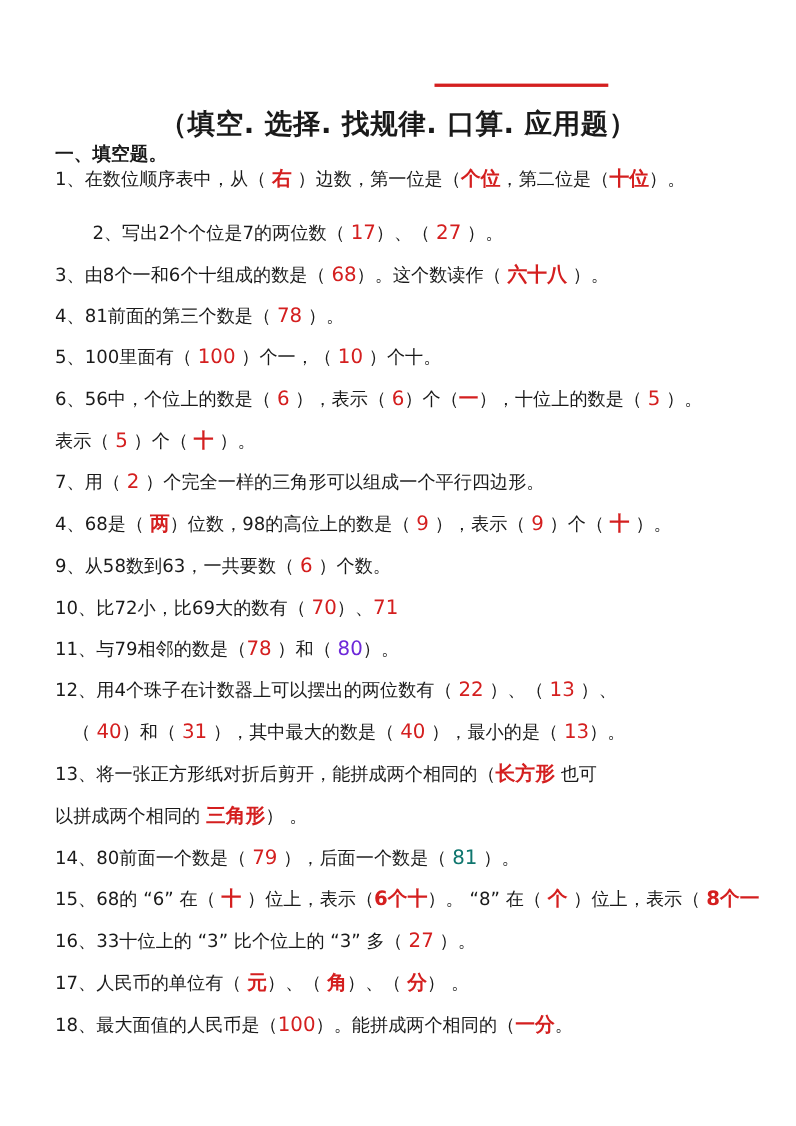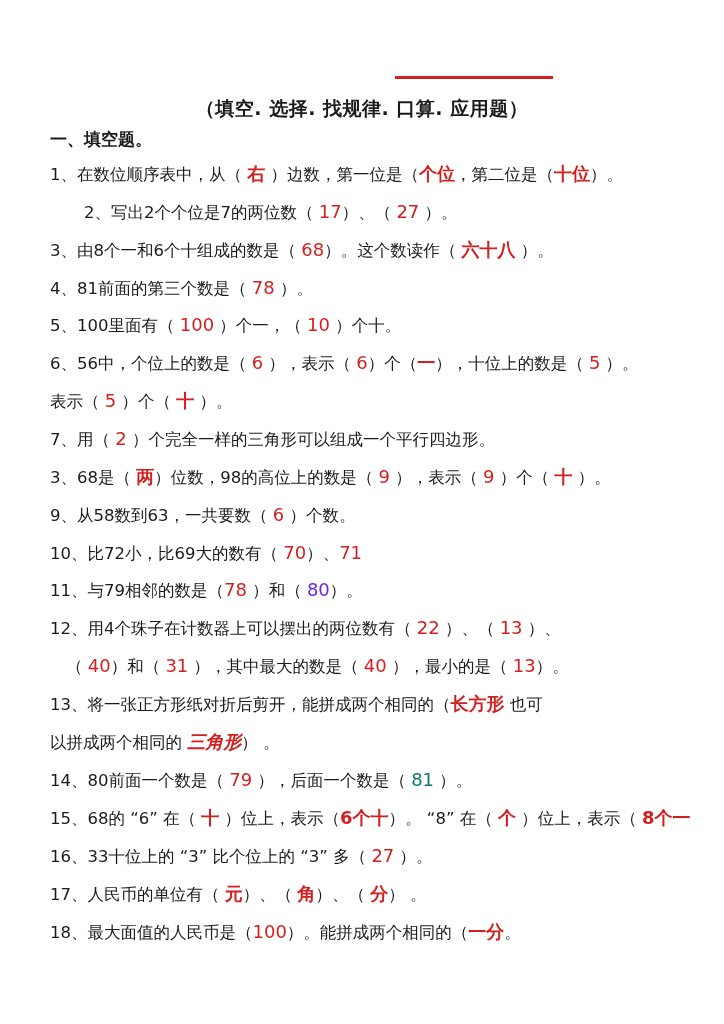--- a/index.html
+++ b/index.html
@@ -7,53 +7,53 @@
     width: 724px; height: 1024px; position: relative; overflow: hidden;
     font-family: "DejaVu Sans", "Liberation Sans", sans-serif;
     color: #1a1a1a;
   }
   .top-rule {
     position: absolute; left: 395px; top: 76px; width: 158px; height: 3px;
     background: #d42020;
   }
   .title {
     position: absolute; left: 0; width: 724px; top: 96px;
-    text-align: center; font-size: 19px; font-weight: bold; letter-spacing: 0.5px;
+    text-align: center; font-size: 25px; font-weight: bold; letter-spacing: 0.5px;
   }
   .section {
     position: absolute; left: 50px; top: 128px; font-size: 17px; font-weight: bold;
   }
   .line {
     position: absolute; left: 50px; font-size: 16.5px; white-space: nowrap; line-height: 22px;
   }
   .ans { color: #d41f1f; font-size: 18px; }
   .ans.b { font-weight: bold; }
 </style>
 </head>
 <body>
 
 <div class="top-rule" style="background: rgb(212, 32, 32);"></div>
 <div class="title">（填空. 选择. 找规律. 口算. 应用题）</div>
 <div class="section">一、填空题。</div>
 
 <div id="lines">
-    <div class="line" style="top: 163px;"><span>1、在数位顺序表中，从（ </span><span class="ans b" style="color: rgb(212, 31, 31);">右</span><span> ）边数，第一位是（</span><span class="ans b" style="color: rgb(212, 31, 31);">个位</span><span>，第二位是（</span><span class="ans b" style="color: rgb(212, 31, 31);">十位</span><span>）。</span></div>
+    <div class="line" style="top: 152px;"><span>1、在数位顺序表中，从（ </span><span class="ans b" style="color: rgb(212, 31, 31);">右</span><span> ）边数，第一位是（</span><span class="ans b" style="color: rgb(212, 31, 31);">个位</span><span>，第二位是（</span><span class="ans b" style="color: rgb(212, 31, 31);">十位</span><span>）。</span></div>
     <div class="line" style="top: 201px; margin-left: 34px;"><span>2、写出2个个位是7的两位数（ </span><span class="ans" style="color: rgb(212, 31, 31);">17</span><span>）、（ </span><span class="ans" style="color: rgb(212, 31, 31);">27</span><span> ）。</span></div>
     <div class="line" style="top: 239px;"><span>3、由8个一和6个十组成的数是（ </span><span class="ans" style="color: rgb(212, 31, 31);">68</span><span>）。这个数读作（  </span><span class="ans b" style="color: rgb(212, 31, 31);">六十八</span><span>          ）。</span></div>
     <div class="line" style="top: 277px;"><span>4、81前面的第三个数是（ </span><span class="ans" style="color: rgb(212, 31, 31);">78</span><span> ）。</span></div>
     <div class="line" style="top: 314px;"><span>5、100里面有（ </span><span class="ans" style="color: rgb(212, 31, 31);">100</span><span> ）个一，（ </span><span class="ans" style="color: rgb(212, 31, 31);">10</span><span> ）个十。</span></div>
     <div class="line" style="top: 352px;"><span>6、56中，个位上的数是（ </span><span class="ans" style="color: rgb(212, 31, 31);">6</span><span> ），表示（ </span><span class="ans" style="color: rgb(212, 31, 31);">6</span><span>）个（</span><span class="ans b" style="color: rgb(212, 31, 31);">一</span><span>），十位上的数是（ </span><span class="ans" style="color: rgb(212, 31, 31);">5</span><span> ）。</span></div>
     <div class="line" style="top: 390px;"><span>表示（ </span><span class="ans" style="color: rgb(212, 31, 31);">5</span><span>  ）个（ </span><span class="ans b" style="color: rgb(212, 31, 31);">十</span><span> ）。</span></div>
     <div class="line" style="top: 428px;"><span>7、用（ </span><span class="ans" style="color: rgb(212, 31, 31);">2</span><span>  ）个完全一样的三角形可以组成一个平行四边形。</span></div>
-    <div class="line" style="top: 466px;"><span>3、68是（ </span><span class="ans b" style="color: rgb(212, 31, 31);">两</span><span>）位数，98的高位上的数是（ </span><span class="ans" style="color: rgb(212, 31, 31);">9</span><span>  ），表示（ </span><span class="ans" style="color: rgb(212, 31, 31);">9</span><span>  ）个（ </span><span class="ans b" style="color: rgb(212, 31, 31);">十</span><span> ）。</span></div>
+    <div class="line" style="top: 466px;"><span>4、68是（ </span><span class="ans b" style="color: rgb(212, 31, 31);">两</span><span>）位数，98的高位上的数是（ </span><span class="ans" style="color: rgb(212, 31, 31);">9</span><span>  ），表示（ </span><span class="ans" style="color: rgb(212, 31, 31);">9</span><span>  ）个（ </span><span class="ans b" style="color: rgb(212, 31, 31);">十</span><span> ）。</span></div>
     <div class="line" style="top: 504px;"><span>9、从58数到63，一共要数（ </span><span class="ans" style="color: rgb(212, 31, 31);">6</span><span>   ）个数。</span></div>
     <div class="line" style="top: 542px;"><span>10、比72小，比69大的数有（ </span><span class="ans" style="color: rgb(212, 31, 31);">70</span><span>）、</span><span class="ans" style="color: rgb(212, 31, 31);">71</span></div>
     <div class="line" style="top: 579px;"><span>11、与79相邻的数是（</span><span class="ans" style="color: rgb(212, 31, 31);">78</span><span>  ）和（ </span><span class="ans" style="color: #6d28d9;">80</span><span>）。</span></div>
     <div class="line" style="top: 617px;"><span>12、用4个珠子在计数器上可以摆出的两位数有（ </span><span class="ans" style="color: rgb(212, 31, 31);">22</span><span> ）、（ </span><span class="ans" style="color: rgb(212, 31, 31);">13</span><span> ）、</span></div>
     <div class="line" style="top: 655px; margin-left: 16px;"><span>（  </span><span class="ans" style="color: rgb(212, 31, 31);">40</span><span>）和（ </span><span class="ans" style="color: rgb(212, 31, 31);">31</span><span> ），其中最大的数是（ </span><span class="ans" style="color: rgb(212, 31, 31);">40</span><span> ），最小的是（ </span><span class="ans" style="color: rgb(212, 31, 31);">13</span><span>）。</span></div>
     <div class="line" style="top: 693px;"><span>13、将一张正方形纸对折后剪开，能拼成两个相同的（</span><span class="ans b" style="color: rgb(212, 31, 31);">长方形</span><span> 也可</span></div>
-    <div class="line" style="top: 731px;"><span>以拼成两个相同的 </span><span class="ans b" style="color: rgb(212, 31, 31); font-style: italic;">三角形</span><span>）      。</span></div>
+    <div class="line" style="top: 731px;"><span>以拼成两个相同的 </span><span class="ans b" style="color: rgb(212, 31, 31);">三角形</span><span>）      。</span></div>
     <div class="line" style="top: 769px;"><span>14、80前面一个数是（ </span><span class="ans" style="color: rgb(212, 31, 31);">79</span><span> ），后面一个数是（ </span><span class="ans" style="color: #0f766e;">81</span><span> ）。</span></div>
     <div class="line" style="top: 807px;"><span>15、68的 “6” 在（ </span><span class="ans b" style="color: rgb(212, 31, 31);">十</span><span> ）位上，表示（</span><span class="ans b" style="color: rgb(212, 31, 31);">6个十</span><span>）。 “8” 在（ </span><span class="ans b" style="color: rgb(212, 31, 31);">个</span><span> ）位上，表示（ </span><span class="ans b" style="color: rgb(212, 31, 31);">8个一</span></div>
     <div class="line" style="top: 845px;"><span>16、33十位上的 “3” 比个位上的 “3” 多（ </span><span class="ans" style="color: rgb(212, 31, 31);">27</span><span> ）。</span></div>
     <div class="line" style="top: 883px;"><span>17、人民币的单位有（ </span><span class="ans b" style="color: rgb(212, 31, 31);">元</span><span>）、（ </span><span class="ans b" style="color: rgb(212, 31, 31);">角</span><span>）、（  </span><span class="ans b" style="color: rgb(212, 31, 31);">分</span><span>）      。</span></div>
     <div class="line" style="top: 921px;"><span>18、最大面值的人民币是（</span><span class="ans" style="color: rgb(212, 31, 31);">100</span><span>）。能拼成两个相同的（</span><span class="ans b" style="color: rgb(212, 31, 31);">一分</span><span>。</span></div>
   </div>
 
 </body></html>

